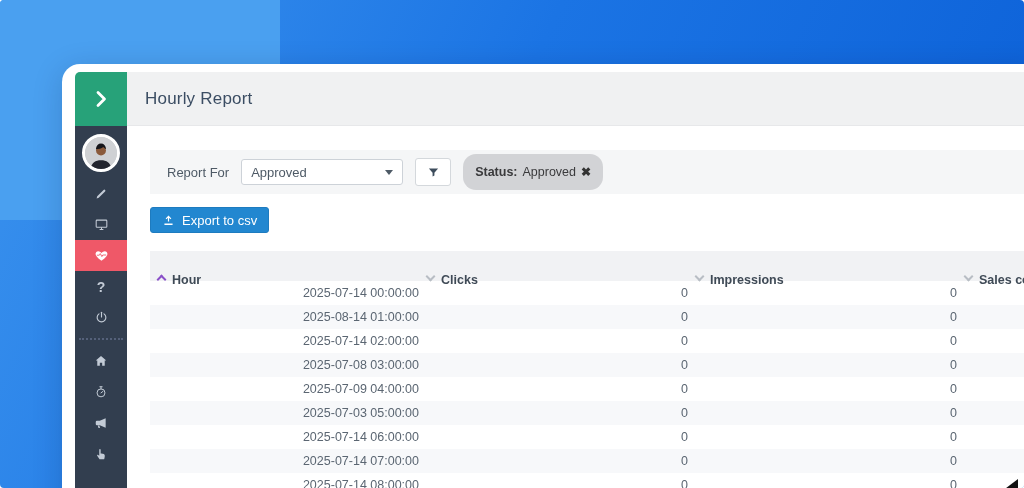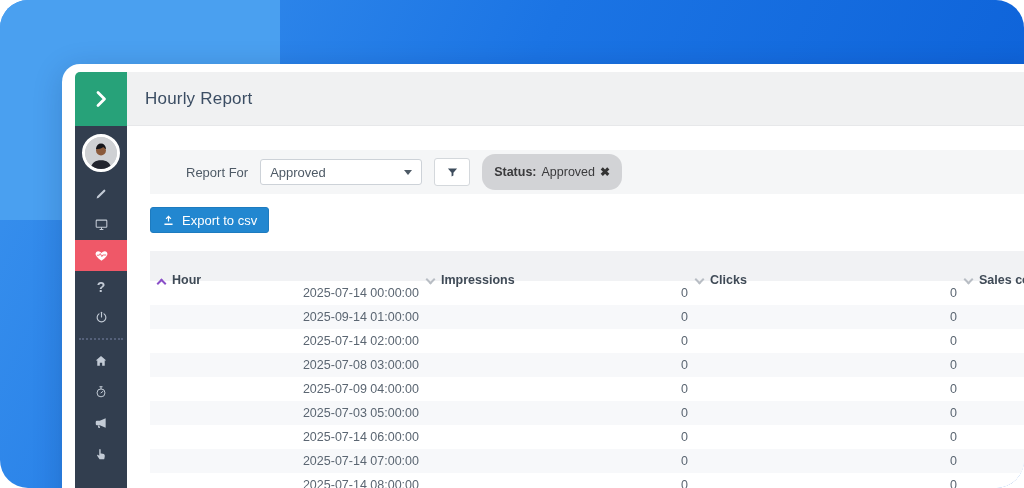--- a/index.html
+++ b/index.html
@@ -1,17 +1,17 @@
 <!DOCTYPE html>
 <html><head>
 <meta charset="utf-8">
 <style>
   * { margin:0; padding:0; box-sizing:border-box; }
   body { background:#fff; font-family:"Liberation Sans", sans-serif; }
-  .canvas { position:relative; width:1024px; height:488px; border-radius:28px; overflow:hidden;
+  .canvas { position:relative; width:1024px; height:488px; border-radius:4px; overflow:hidden;
             background:linear-gradient(115deg,#3b93ee 0%,#1b74e4 45%,#0a5ed6 100%); }
   .bg-blob { position:absolute; left:-150px; top:-230px; width:430px; height:450px;
              border-radius:110px; background:#4aa0f0; }
 
   
   .app-window { position:absolute; left:62px; top:64px; right:-24px; bottom:-24px;
                 background:#fff; border-radius:18px 0 0 0; padding:8px 0 0 13px;
                 display:flex; flex-direction:column; box-shadow:0 6px 30px rgba(0,20,60,.18); }
   .win-top { display:flex; flex:0 0 54px; }
   .sidebar-toggle { width:52px; background:#27a279; border-radius:5px 0 0 0;
@@ -24,40 +24,40 @@
   .sidebar { flex:0 0 52px; background:#323e4f; display:flex; flex-direction:column; align-items:center; padding-top:8px; }
   .avatar { width:38px; height:38px; border-radius:50%; border:3px solid #fff; overflow:hidden;
             background:#c9cbce; margin-bottom:6px; cursor:pointer; flex:0 0 auto; }
   .nav-item { width:52px; height:31px; display:flex; align-items:center; justify-content:center; cursor:pointer; }
   .nav-item.active { background:#ef5868; }
   .q-glyph { color:#c3cbd6; font-size:14px; font-weight:bold; }
   .side-divider { width:44px; border-top:2px dotted #55617a; margin:5px 0; }
 
   .main { flex:1; background:#fff; padding:24px 0 0 23px; }
   .filter-bar { height:44px; background:#f5f6f7; display:flex; align-items:center; gap:12px; padding-left:17px; }
-  .report-label { font-size:13px; color:#4e5a66;margin-left:19px; }
+  .report-label { font-size:13px; color:#4e5a66; }
   .select { width:162px; height:26px; background:#fff; border:1px solid #cdd2d8; border-radius:3px;
             display:flex; align-items:center; justify-content:space-between; padding:0 9px;
             font-size:13px; color:#4e5a66; cursor:pointer; }
   .caret-down { width:0; height:0; border-left:4px solid transparent; border-right:4px solid transparent;
                 border-top:5px solid #4e5a66; }
   .filter-btn { width:36px; height:28px; background:#fff; border:1px solid #d4d8dc; border-radius:3px;
                 display:flex; align-items:center; justify-content:center; cursor:pointer; }
   .chip { height:26px; background:#d2d3d6; border-radius:13px; display:flex; align-items:center;
           gap:5px; padding:18px 12px; font-size:12.5px; color:#3a3a3c; cursor:pointer; }
   .chip b { font-weight:bold; }
   .chip-close { font-weight:bold; color:#333; font-size:12px; cursor:pointer; }
 
   .export-row { margin-top:13px; }
   .export-btn { height:26px; background:#2287d0; border:1px solid #1e7bbf; border-radius:3px; color:#fff;
                 font-size:13px; display:inline-flex; align-items:center; gap:7px; padding:12px 11px; cursor:pointer; }
 
   .table { margin-top:18px; width:1080px; }
   .thead { display:flex; background:#f1f2f4; height:30px; align-items:center; }
-  .th { flex:0 0 269px; display:flex; align-items:flex-end; gap:7px; padding-left:8px;
+  .th { flex:0 0 269px; display:flex; align-items:flex-start; gap:7px; padding-left:8px;
         font-size:12.5px; font-weight:bold; color:#3f4a56; cursor:pointer;margin-top:28px; }
   .chev { display:inline-block; width:7px; height:7px; border-left:2px solid #b8bdc4; border-top:2px solid #b8bdc4; }
   .chev.up { transform:rotate(45deg); border-color:#8a4fc8; margin-top:3px; }
   .chev.down { transform:rotate(225deg); margin-bottom:4px; }
   .trow { display:flex; height:24px; align-items:center; font-size:12.5px; color:#5b6672; }
   .trow:nth-child(even) { background:#f7f8fa; }
   .td { flex:0 0 269px; padding-left:8px; white-space:nowrap;text-align:right; }
 
   .cursor { position:absolute; right:6px; bottom:0; width:14px; height:9px; background:#111;
             clip-path:polygon(100% 0, 15% 100%, 100% 100%); }
@@ -194,40 +194,40 @@
         </div>
 
         <div class="table">
           <div class="thead">
             <div class="th">
               <span class="chev up"></span>
               <span>Hour</span>
             </div>
             <div class="th">
               <span class="chev down"></span>
+              <span>Clicks</span>
+            </div>
+            <div class="th">
+              <span class="chev down"></span>
               <span>Impressions</span>
-            </div>
-            <div class="th">
-              <span class="chev down"></span>
-              <span>Clicks</span>
             </div>
             <div class="th">
               <span class="chev down"></span>
               <span>Sales count</span>
             </div>
           </div>
           <div>
             <div class="trow">
               <div class="td">2025-07-14 00:00:00</div>
               <div class="td">0</div>
               <div class="td">0</div>
               <div class="td">0</div>
             </div>
             <div class="trow">
-              <div class="td">2025-09-14 01:00:00</div>
+              <div class="td">2025-08-14 01:00:00</div>
               <div class="td">0</div>
               <div class="td">0</div>
               <div class="td">0</div>
             </div>
             <div class="trow">
               <div class="td">2025-07-14 02:00:00</div>
               <div class="td">0</div>
               <div class="td">0</div>
               <div class="td">0</div>
             </div>

